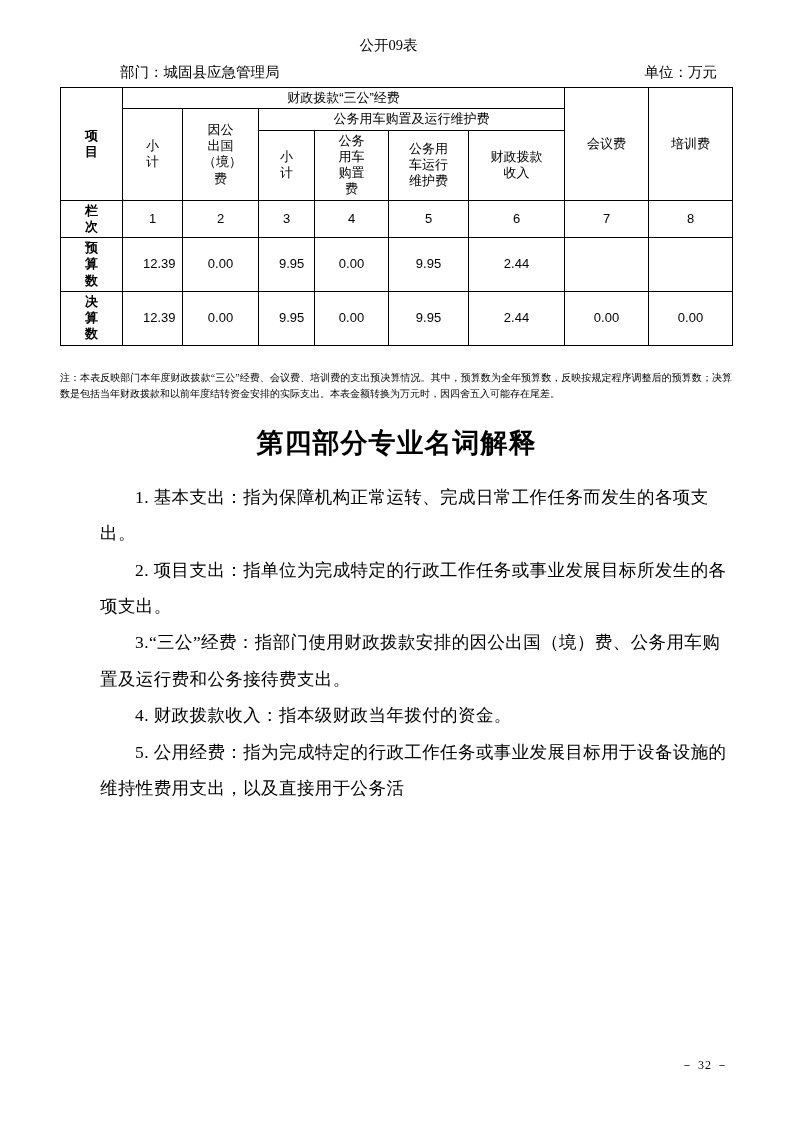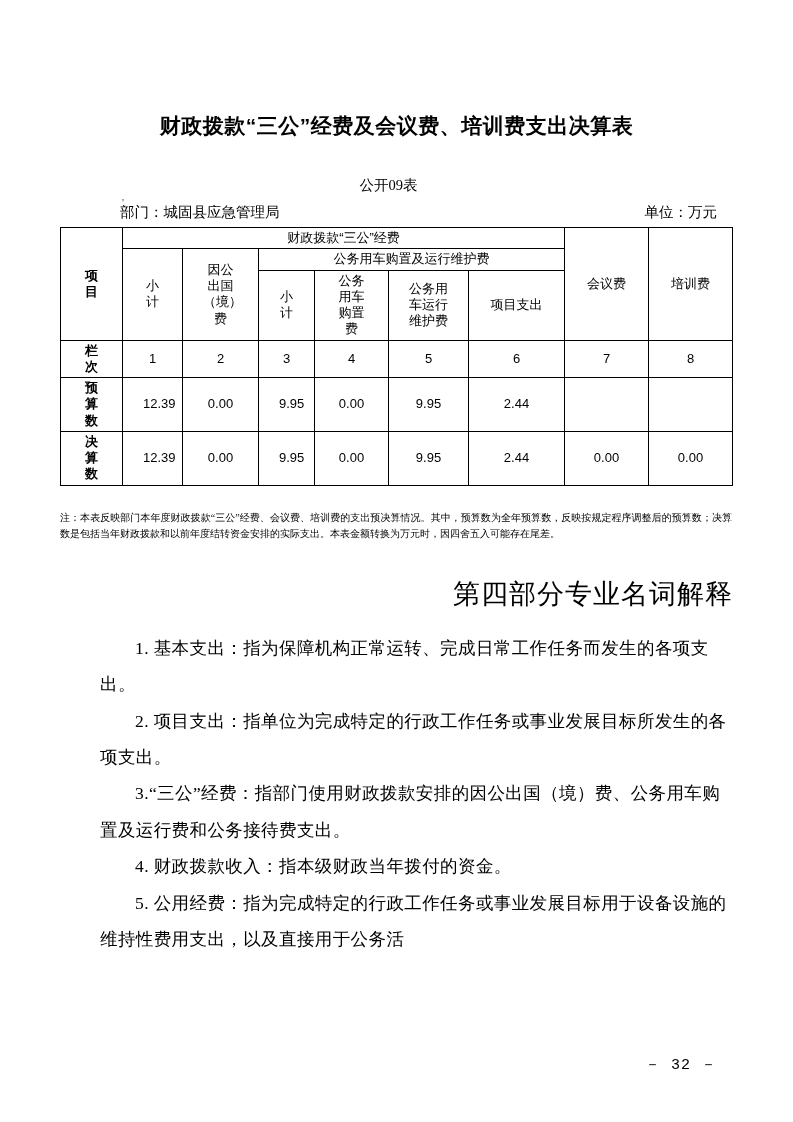--- a/index.html
+++ b/index.html
@@ -84,57 +84,56 @@
 
   .note {
     margin-top: 24px;
     font-size: 10px;
     line-height: 1.62;
     text-align: justify;
     font-family: "Liberation Serif", "DejaVu Serif", serif;
     width: 672px;
   }
   .part-title {
-    text-align: right;
+    text-align: center;
     font-family: "Liberation Sans", "DejaVu Sans", sans-serif;
-    font-weight: normal;
+    font-weight: bold;
     font-size: 27px;
-    margin-top: 34px;
+    margin-top: 23px;
     letter-spacing: 1px;
   }
   .body-p {
     font-size: 17.5px;
     line-height: 2.08;
     text-indent: 2em;
     margin: 0;
     letter-spacing: 0.4px;
   }
   .body-wrap { margin-top: 18px; margin-left: 40px; }
   .page-num {
     position: absolute;
-    right: 76px;
+    right: 64px;
     bottom: 48px;
-    font-size: 15px;
-    font-family: Liberation Mono, monospace;
+    font-size: 12px;
+    font-family: Liberation Serif, serif;
     letter-spacing: 1px;
   }
   .tiny-mark {
     position: absolute;
     left: 122px;
     top: 196px;
     font-size: 11px;
     color: #333;
   }
 </style>
 </head>
 <body>
 
 <div class="page">
 
-  <div class="doc-title">财政拨款“三公”经费及会议费、培训费支出决算表</div>
 
   <div class="sheet-code">公开09表</div>
 
   <div class="tiny-mark">'</div>
 
   <div class="meta-row">
     <div class="meta-dept">
       <span>部门：</span><span>城固县应急管理局</span>
     </div>
     <div class="meta-unit">单位：万元</div>
@@ -161,21 +160,21 @@
       </tr>
       <tr>
         <td rowspan="2">小计</td>
         <td rowspan="2">因公出国（境）费</td>
         <td colspan="4">公务用车购置及运行维护费</td>
       </tr>
       <tr>
         <td>小计</td>
         <td>公务用车购置费</td>
         <td>公务用车运行维护费</td>
-        <td>项目支出</td>
+        <td>财政拨款收入</td>
       </tr>
       <tr>
         <td class="rowhead">栏次</td>
         <td class="colnum">1</td>
         <td class="colnum">2</td>
         <td class="colnum">3</td>
         <td class="colnum">4</td>
         <td class="colnum">5</td>
         <td class="colnum">6</td>
         <td class="colnum">7</td>

